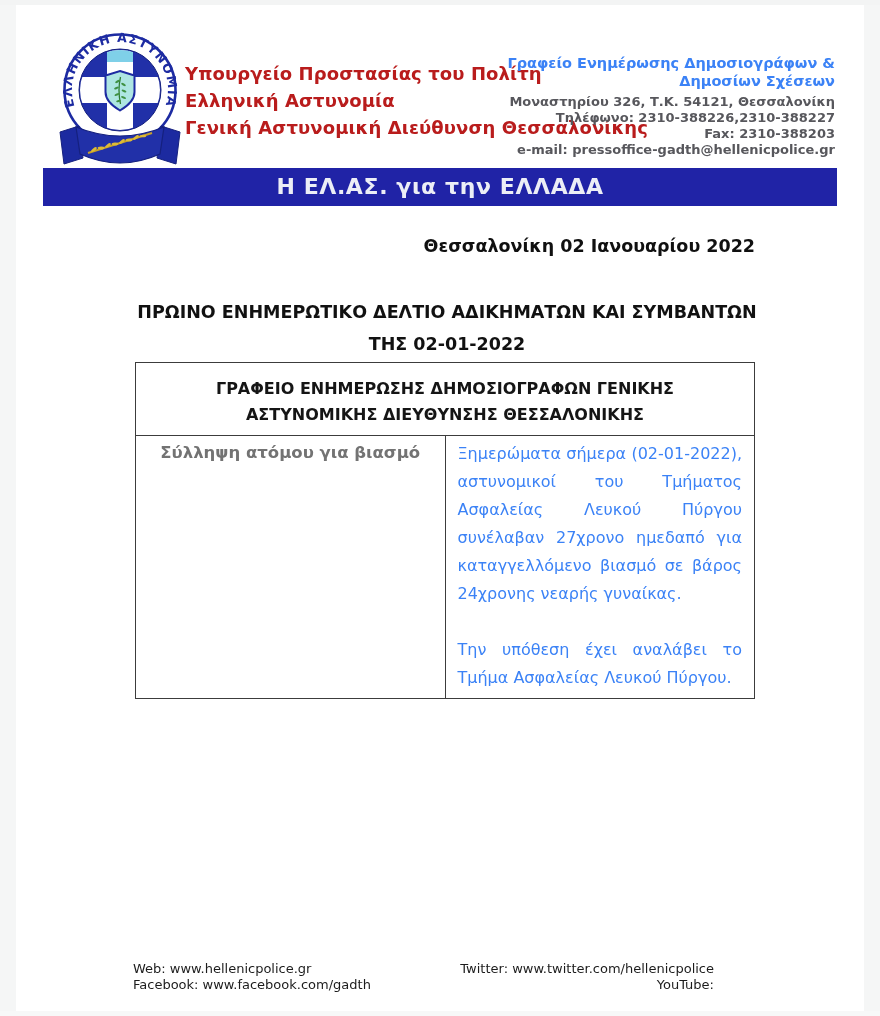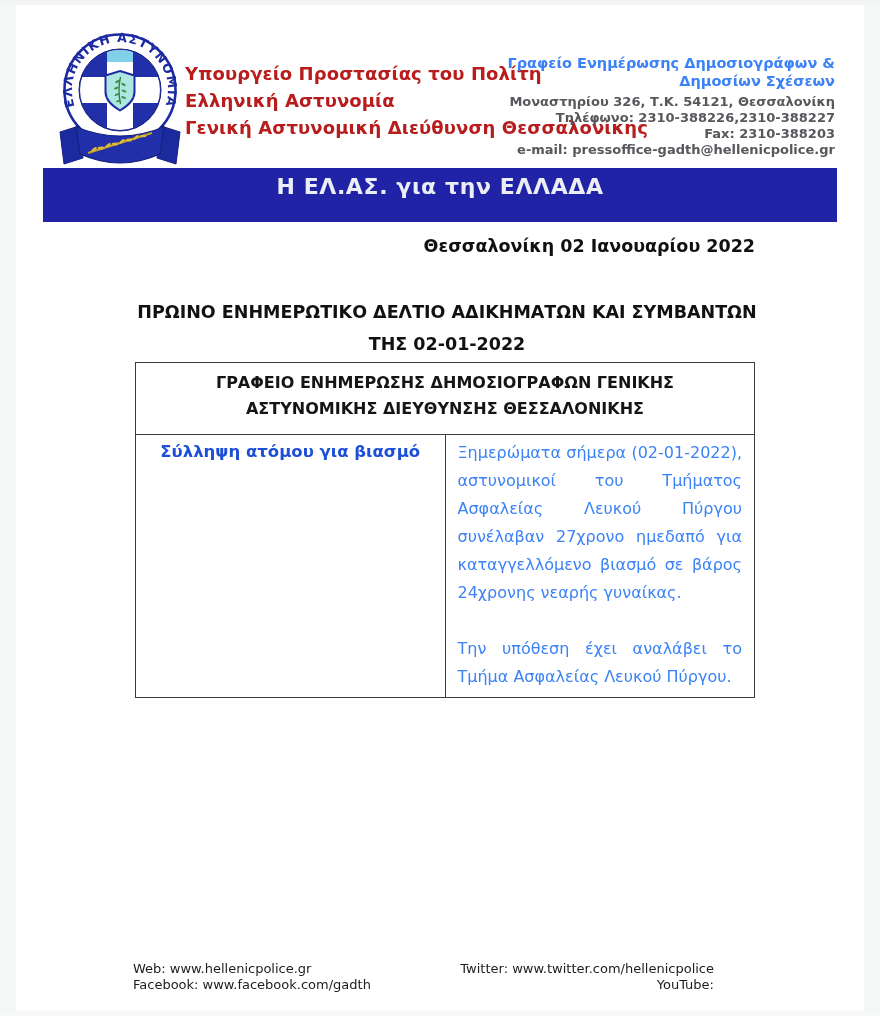--- a/index.html
+++ b/index.html
@@ -23,21 +23,21 @@
     color:#b91c1c; font-weight:bold; font-size:18px; line-height:27px;
     letter-spacing:0.1px;
   }
   .press { position:absolute; right:45px; top:55px; text-align:right; font-weight:bold; }
   .press-title { color:#3b82f6; font-size:14.5px; line-height:17.5px; }
   .press-line  { color:#57575c; font-size:13px;  line-height:16px; }
   .press-line.first { margin-top:4px; }
 
   
   .banner {
-    position:absolute; left:43px; top:168px; width:794px; height:54px;
+    position:absolute; left:43px; top:168px; width:794px; height:38px;
     background:#2023a6;
     color:#eceef6; text-align:center; line-height:38px;
     font-size:22px; font-weight:bold; letter-spacing:0.6px;
   }
 
   .dateline {
     position:absolute; top:236px; right:125px;
     font-size:17.5px; font-weight:bold; color:#101010;
   }
 
@@ -49,24 +49,24 @@
   
   table.report {
     position:absolute; left:135px; top:362px; width:620px;
     border-collapse:collapse; table-layout:fixed;
   }
   table.report td { border:1px solid #3c3c3c; }
   td.thead {
     height:66px; vertical-align:top; padding:5px 8px 0 8px;
     text-align:center; font-weight:bold; font-size:16px; color:#151515;
   }
-  .thead-inner { max-width:460px; margin:2px auto; line-height:1.6; }
+  .thead-inner { max-width:460px; margin:8px auto; line-height:1.6; }
   td.label-cell {
     width:174px; vertical-align:top; text-align:center;
-    font-weight:bold; font-size:16.5px; color:#1d4ed8;
+    font-weight:bold; font-size:16.5px; color:#737373;
     padding:6px 4px; line-height:1.35;
   }
   td.body-cell {
     vertical-align:top; height:197px;
     padding:4px 12px 6px 12px;
     font-size:16px; line-height:28px; text-align:justify; color:#3b82f6;
   }
   td.body-cell p { margin:0; }
   td.body-cell p + p { margin-top:28px; }
 

